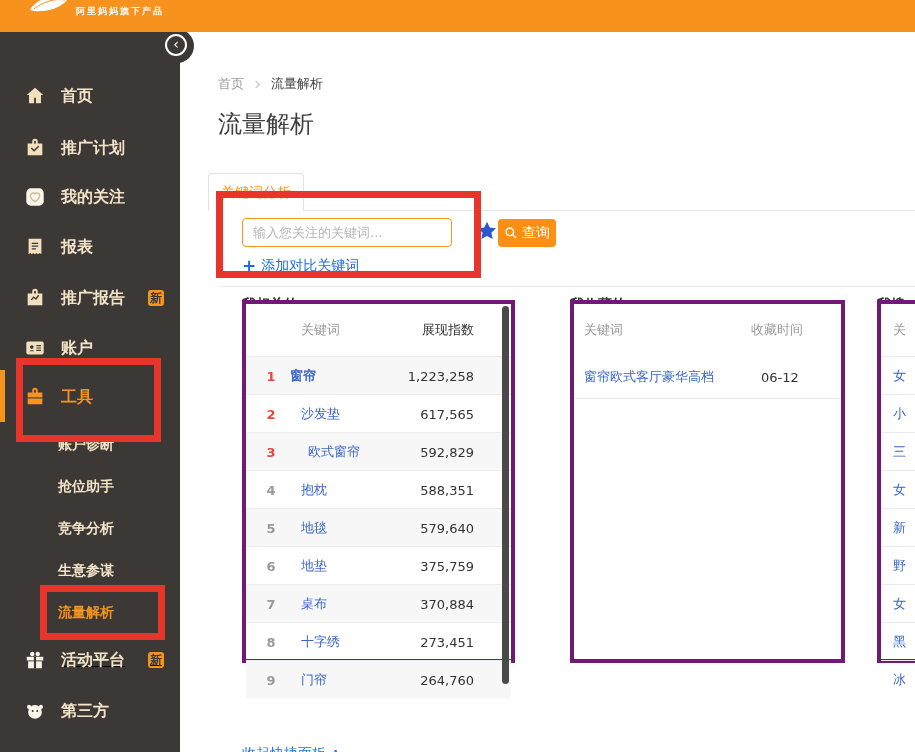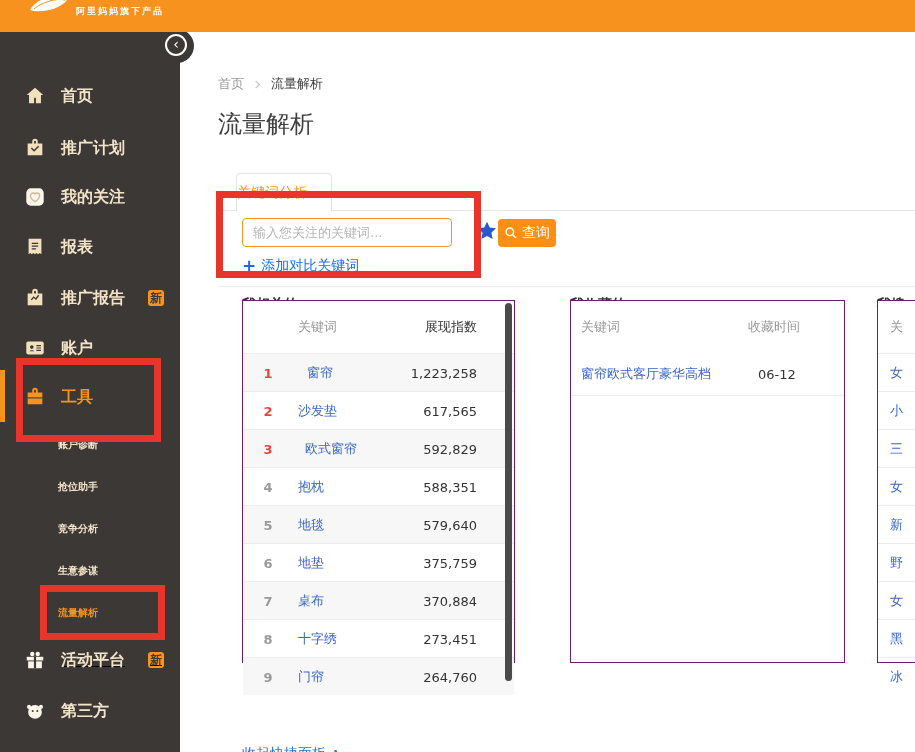--- a/index.html
+++ b/index.html
@@ -10,46 +10,46 @@
   .topbar { position:absolute; left:0; top:0; width:915px; height:32px; background:#F7921E; z-index:5; }
   .brand-caption { position:absolute; left:76px; top:5px; font-size:9px; font-weight:bold; color:#fff; letter-spacing:2px; white-space:nowrap; }
   .logo-swoosh { position:absolute; left:28px; top:-6px; }
 
   
   .sidebar { position:absolute; left:0; top:20px; width:180px; height:732px; background:#3B3836; z-index:4; }
   .collapse-bulge { position:absolute; left:160px; top:9px; width:34px; height:34px; border-radius:50%; background:#3B3836; }
   .collapse-btn { position:absolute; left:165px; top:14px; width:22px; height:22px; border:2px solid #fff; border-radius:50%; color:#fff; font-size:14px; line-height:17px; text-align:center; cursor:pointer; }
   .nav-item { position:absolute; display:flex; align-items:center; gap:15px; height:26px; white-space:nowrap; }
   .nav-item .lbl { font-size:16px; font-weight:bold; color:#F3E3C8; }
-  .nav-item.sub .lbl { font-size:10px; }
+  .nav-item.sub .lbl { font-size:14px; }
   .nav-item.active .lbl { color:#F7941E; }
   .badge-new { display:inline-block; margin-left:8px; background:#F7941E; color:#3B3836; font-size:12px; font-weight:bold; line-height:16px; padding:0 2px; border-radius:3px; }
   .active-bar { position:absolute; left:0; top:350px; width:5px; height:52px; background:#F7941E; }
   .nav-icon { width:22px; height:22px; flex:0 0 22px; }
 
   
   .main { position:absolute; left:180px; top:20px; width:735px; height:732px; background:#fff; }
   .breadcrumb { position:absolute; left:38px; top:55px; font-size:13px; color:#999; display:flex; align-items:center; gap:8px; }
   .breadcrumb .crumb-home { color:#999; cursor:pointer; }
   .breadcrumb .crumb-cur { color:#404040; }
   .page-title { position:absolute; left:38px; top:88px; font-size:24px; color:#404040; }
   .tabline { position:absolute; left:38px; right:0; top:190px; height:1px; background:#e5e5e5; }
-  .tab-active { position:absolute; left:56px; top:153px; width:96px; height:38px; background:#fff; border:1px solid #e3e3e3; border-bottom:none; border-radius:4px 4px 0 0; color:#F7941E; font-size:14px; line-height:36px; z-index:2; cursor:pointer; }
+  .tab-active { position:absolute; left:28px; top:153px; width:96px; height:38px; background:#fff; border:1px solid #e3e3e3; border-bottom:none; border-radius:4px 4px 0 0; color:#F7941E; font-size:14px; text-align:center; line-height:36px; z-index:2; cursor:pointer; }
 
   .kw-input { position:absolute; left:62px; top:198px; width:210px; height:29px; border:1px solid #F7941E; border-radius:4px; padding:0 10px; font-size:13px; color:#333; outline:none; font-family:inherit; }
   .kw-input::placeholder { color:#b5b5b5; }
   .fav-star { position:absolute; left:296px; top:200px; }
   .query-btn { position:absolute; left:318px; top:199px; width:58px; height:28px; background:#FF8E14; border:none; border-radius:4px; color:#fff; font-size:14px; display:flex; align-items:center; justify-content:center; gap:4px; cursor:pointer; font-family:inherit; }
   .add-link { position:absolute; left:62px; top:237px; color:#1F6BDB; font-size:14px; cursor:pointer; display:flex; align-items:center; gap:5px; }
   .add-link .plus { font-size:17px; font-weight:bold; line-height:14px; }
   .section-divider { position:absolute; left:38px; right:0; top:266px; height:1px; background:#ececec; }
 
   
   .tbl-label { position:absolute; font-size:14px; font-weight:bold; color:#333; white-space:nowrap; }
-  .tbl { position:absolute; top:300px; height:363px; background:#fff; border:1px solid #701a75; }
+  .tbl { position:absolute; top:300px; height:363px; background:#fff; border:4px solid #701a75; }
   .tbl-header { position:relative; height:52px; font-size:13px; color:#999; }
   .tbl-row { position:relative; height:38px; font-size:13px; border-top:1px solid #ececec; }
   .tbl-row.odd { background:#f7f7f7; }
   .cell { position:absolute; top:50%; transform:translateY(-50%); white-space:nowrap; }
   .rank { left:12px; width:26px; text-align:center; font-weight:bold; color:#9a9a9a; }
   .rank.top { color:#E8453C; }
   .kw-link { color:#3A66C6; cursor:pointer; }
   .val { right:37px; text-align:right; color:#333; }
   .scrollbar-thumb { position:absolute; right:2px; top:2px; width:7px; height:378px; background:#4A4A4A; border-radius:4px; }
 
@@ -204,21 +204,21 @@
   </div>
 
   <div class="tbl-label" style="left:242px; top:296px;">我相关的:</div>
   <div class="tbl" style="left:242px; width:273px;">
     <div class="tbl-header">
       <span class="cell" style="left:55px;">关键词</span>
       <span class="cell val">展现指数</span>
     </div>
     <div class="tbl-row odd">
       <span class="cell rank top">1</span>
-      <span class="cell kw-link" style="left:64px;">窗帘</span>
+      <span class="cell kw-link" style="left:44px;font-weight:bold;">窗帘</span>
       <span class="cell val">1,223,258</span>
     </div>
     <div class="tbl-row">
       <span class="cell rank top">2</span>
       <span class="cell kw-link" style="left:55px;">沙发垫</span>
       <span class="cell val">617,565</span>
     </div>
     <div class="tbl-row odd">
       <span class="cell rank top">3</span>
       <span class="cell kw-link" style="left:55px;padding-left:7px;">欧式窗帘</span>

